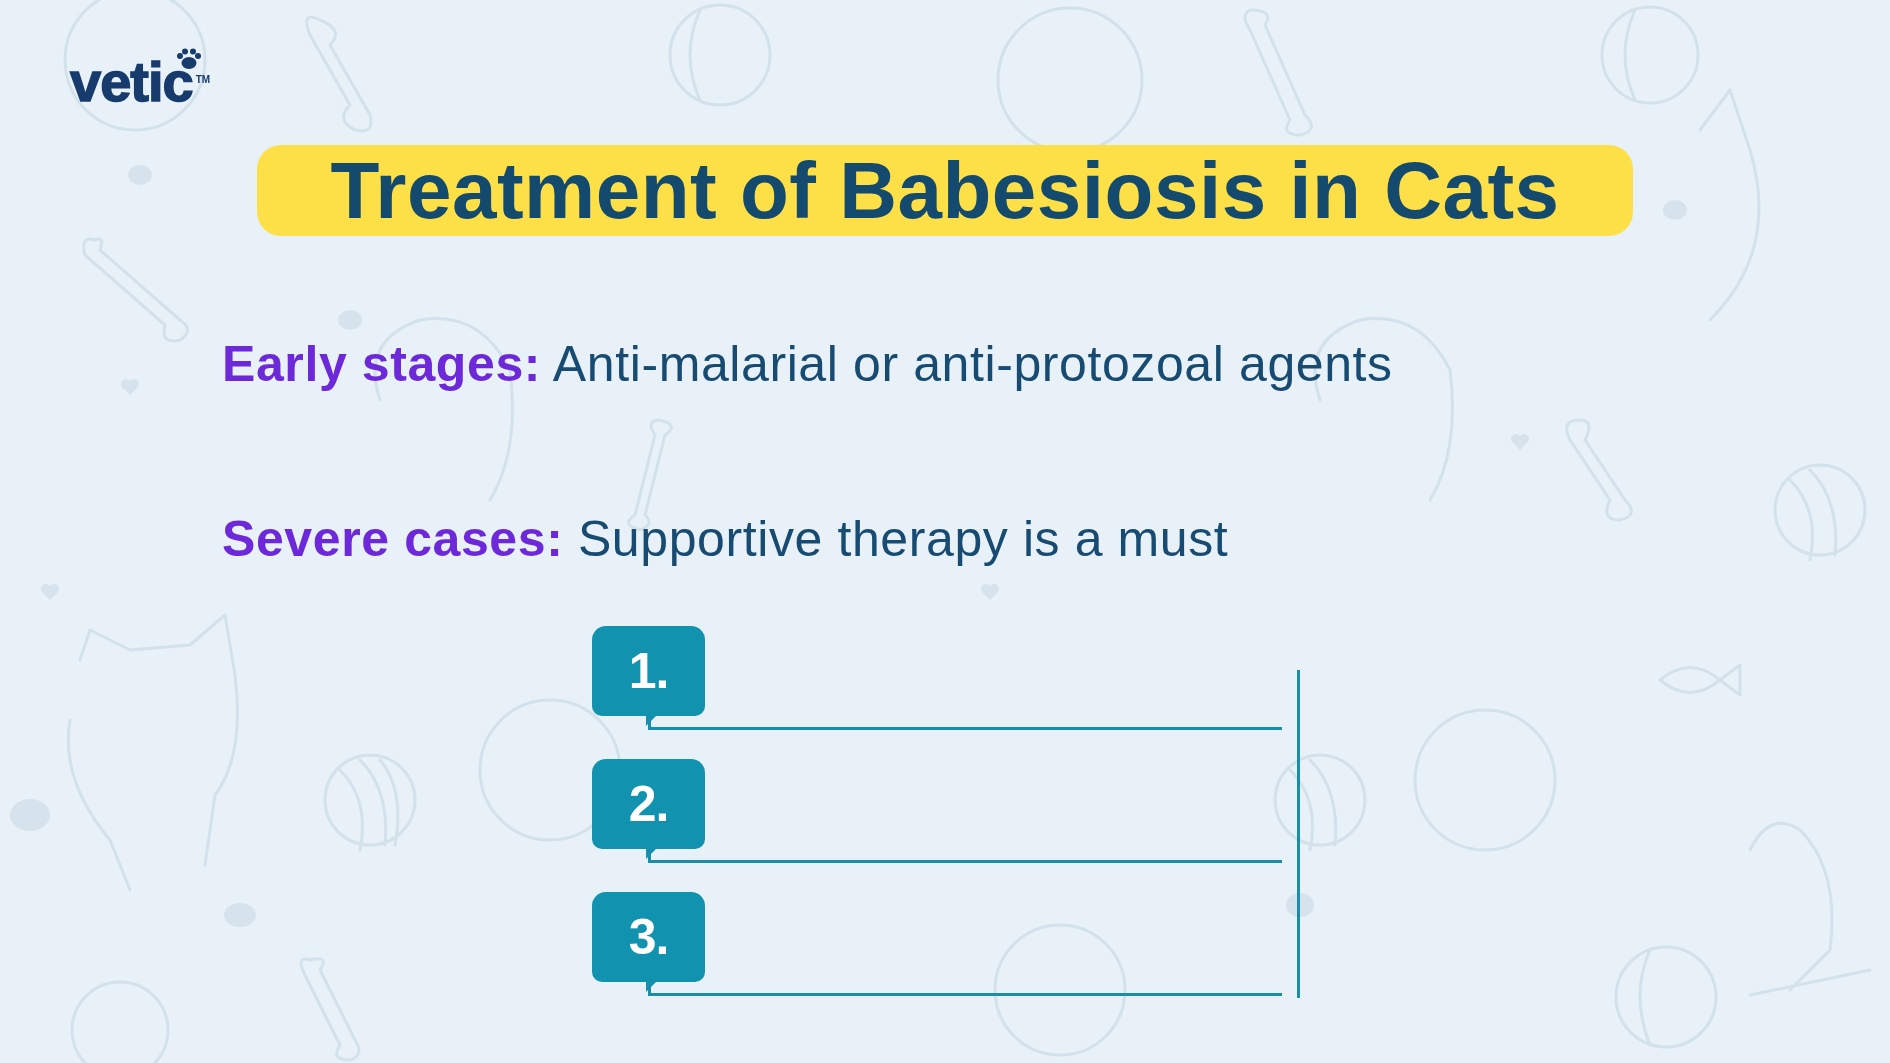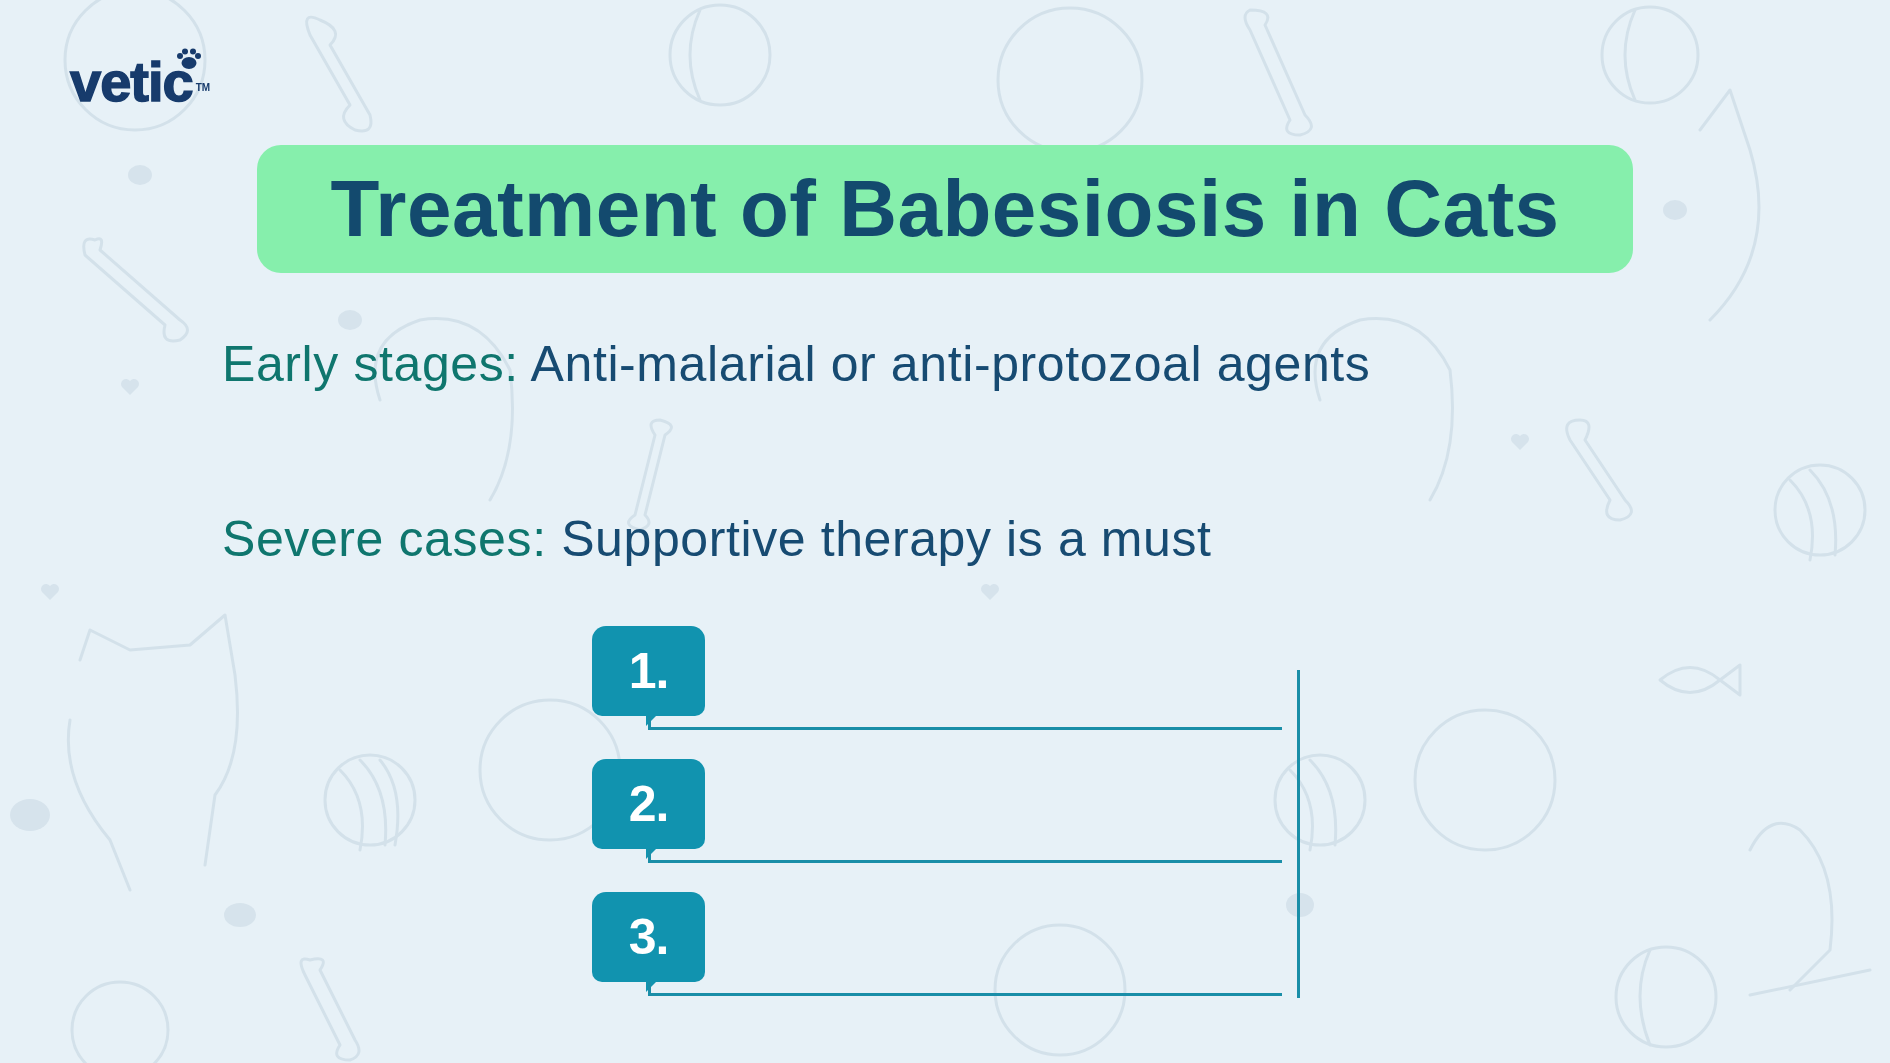--- a/index.html
+++ b/index.html
@@ -57,31 +57,31 @@
       top: 4px;
       width: 26px;
       height: 22px;
     }
     .logo-tm {
       font-size: 10px;
       font-weight: 700;
       color: #173B6C;
       align-self: flex-start;
       margin-left: 3px;
-      margin-top: 38px;
+      margin-top: 30px;
     }
 
     
     .title-box {
       position: absolute;
       left: 257px;
       top: 145px;
       width: 1376px;
-      height: 128px;
-      background: #86efac;
+      height: 91px;
+      background: #fde047;
       border-radius: 24px;
       display: flex;
       align-items: center;
       justify-content: center;
     }
     .title-text {
       font-family: "Liberation Sans", sans-serif;
       font-weight: 700;
       font-size: 80px;
       color: #134A6E;
@@ -92,22 +92,22 @@
     
     .statement {
       position: absolute;
       left: 222px;
       white-space: nowrap;
       font-size: 50px;
       line-height: 60px;
       letter-spacing: 0.6px;
     }
     .statement .label {
-      font-weight: 400;
-      color: #0f766e;
+      font-weight: 700;
+      color: #6d28d9;
     }
     .statement .value {
       font-weight: 400;
       color: #174B72;
     }
     .stmt-early { top: 334px; }
     .stmt-severe { top: 509px; }
 
     
     .list {

